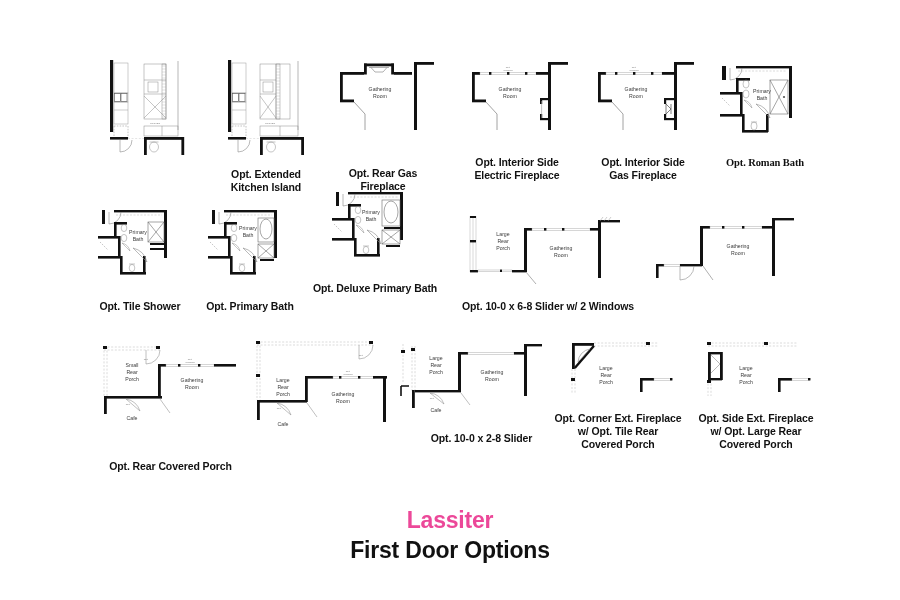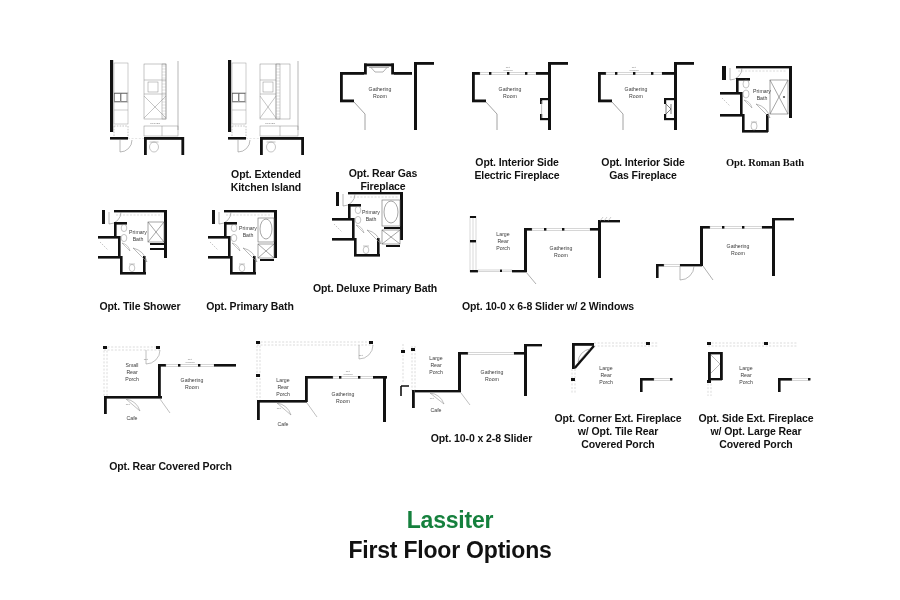--- a/index.html
+++ b/index.html
@@ -62,21 +62,21 @@
     left: 0;
     right: 0;
     top: 505px;
     text-align: center;
   }
   #title-block .t1 {
     font-size: 23px;
     font-weight: bold;
     line-height: 30px;
     letter-spacing: -0.2px;
-    color: #15803d;
+    color: #ec4899;
   }
   #title-block .t2 {
     font-size: 23px;
     font-weight: bold;
     line-height: 30px;
     letter-spacing: -0.2px;
     color: #111111;
   }
 
   
@@ -868,16 +868,16 @@
           </g>
       </svg>
     </div>
     <div class="caption wide" style="top:74px; width:190px;">Opt. Side Ext. Fireplace
 w/ Opt. Large Rear
 Covered Porch</div>
   </div>
 
   <div id="title-block">
     <div class="t1">Lassiter</div>
-    <div class="t2">First Floor Options</div>
+    <div class="t2">First Door Options</div>
   </div>
 
 </div>
 
 </body></html>

